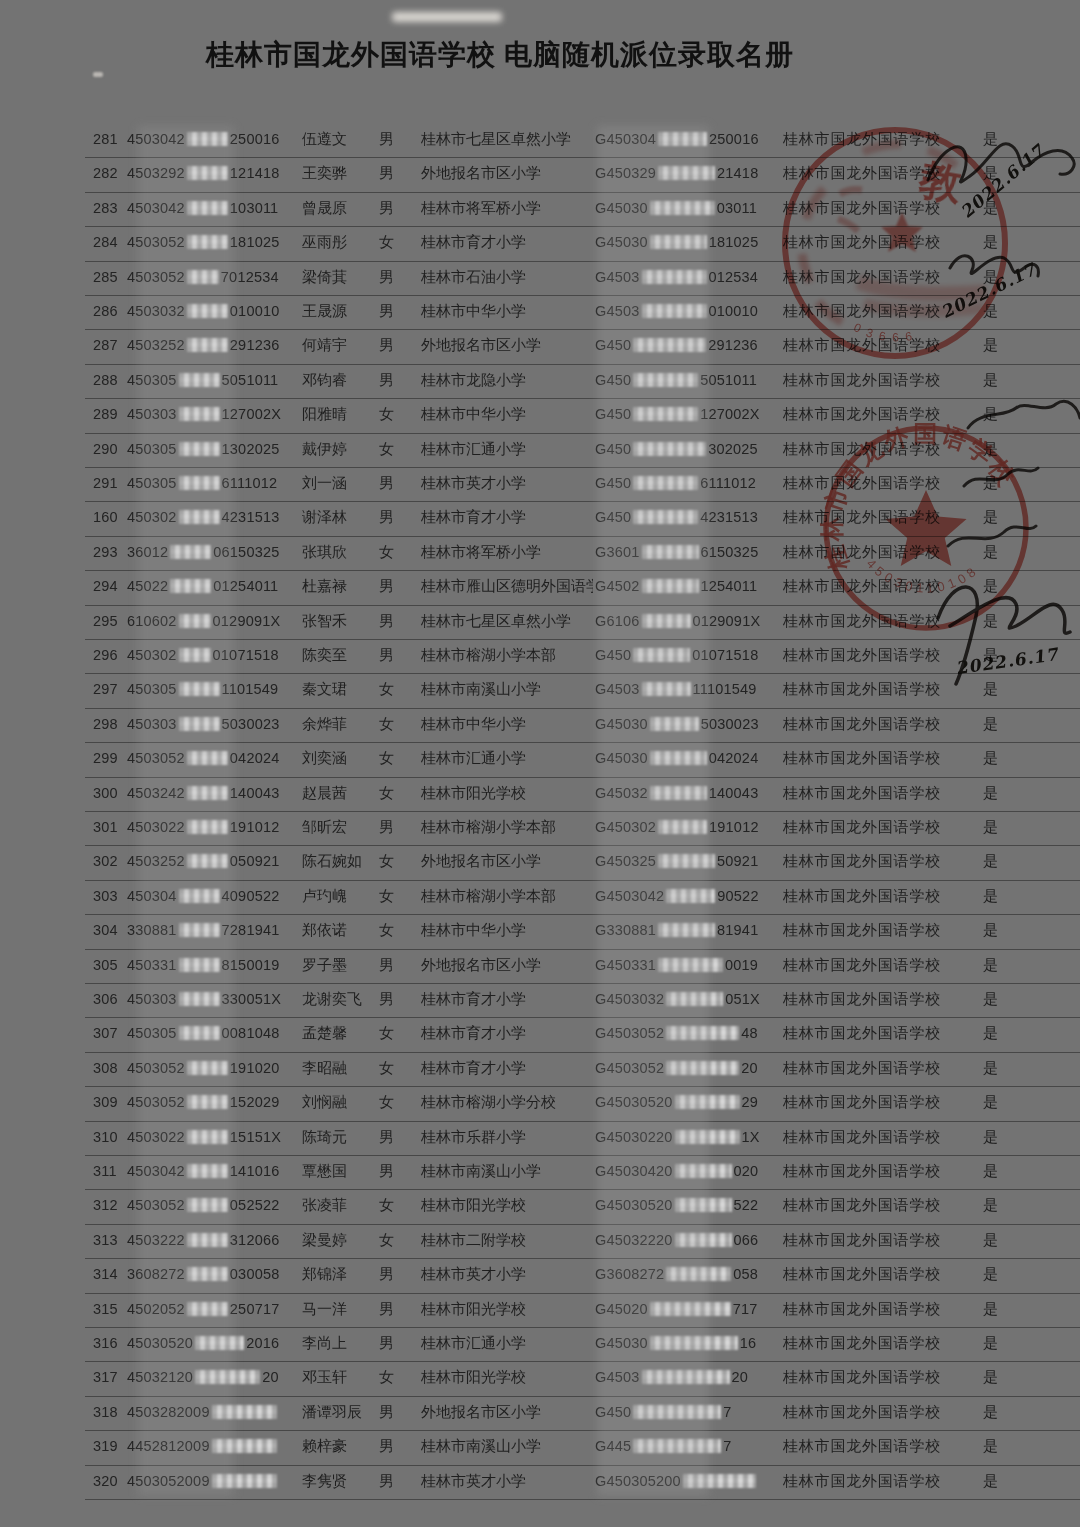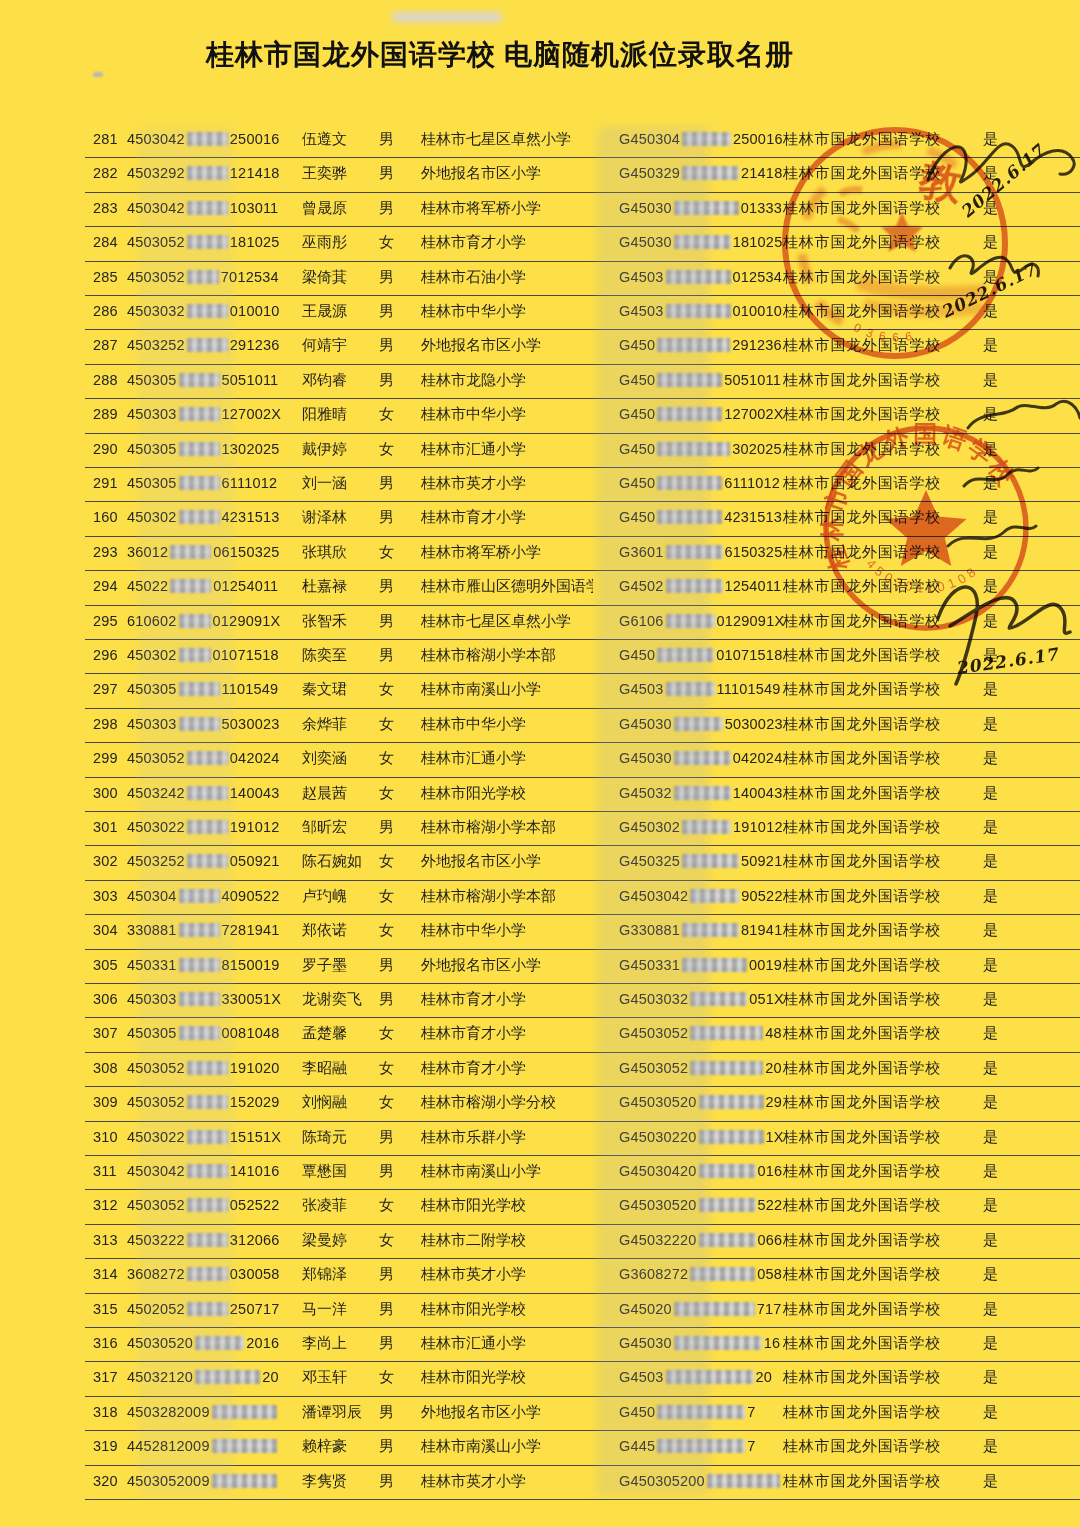--- a/index.html
+++ b/index.html
@@ -1,18 +1,18 @@
 <!DOCTYPE html>
 <html><head>
 <meta charset="utf-8">
 <style>
   html,body{margin:0;padding:0;background:#e8e8e6;}
   .page{
     position:relative;width:1080px;height:1527px;margin:0 auto;
-    background:#fde047;overflow:hidden;
+    background:#737373;overflow:hidden;
     font-family:"Liberation Serif","DejaVu Serif",serif;color:#1f1f1f;
   }
   .title{
     position:absolute;top:36px;left:0;width:1000px;text-align:center;
     font-size:28px;font-weight:700;letter-spacing:1px;color:#111;
   }
   .artifact-dot{position:absolute;left:93px;top:72px;width:10px;height:5px;background:#b9b6b2;filter:blur(1px);border-radius:2px;}
   .artifact-smudge{position:absolute;left:392px;top:12px;width:110px;height:10px;background:#d8d5d0;filter:blur(3px);border-radius:4px;}
 
   
@@ -20,21 +20,21 @@
   .thead .hc{position:absolute;top:0;height:29px;line-height:26px;white-space:nowrap;}
   .rows{position:absolute;left:40px;top:123px;width:1006px;}
   .row{position:absolute;left:0;width:1006px;height:34.4px;border-bottom:1.6px solid #474747;font-size:15px;margin-left:45px;}
   .cell{position:absolute;top:0;height:34.4px;line-height:33px;white-space:nowrap;}
   .num{font-family:"Liberation Sans","DejaVu Sans",sans-serif;font-size:14.5px;letter-spacing:0.2px;color:#232323;}
   .c-seq{left:8px;}
   .c-id{left:42px;}
   .c-name{left:217px;width:76px;overflow:hidden;}
   .c-gender{left:294px;}
   .c-school{left:336px;width:172px;overflow:hidden;}
-  .c-reg{left:534px;}
+  .c-reg{left:510px;}
   .c-wish{left:698px;letter-spacing:0.8px;}
   .c-adm{left:898px;}
 
   
   .px{
     display:inline-block;height:14px;vertical-align:-2px;margin:0 2px;border-radius:1px;
     background:
       repeating-linear-gradient(90deg,rgba(130,130,130,.55) 0 5px,rgba(210,210,210,.55) 5px 10px),
       repeating-linear-gradient(0deg,#c7c7c7 0 5px,#dedede 5px 10px);
     filter:blur(1.3px);
@@ -86,21 +86,21 @@
         <div class="cell c-reg num"><span>G450329</span><span class="px" style="width: 57px;"></span><span>21418</span></div>
         <div class="cell c-wish">桂林市国龙外国语学校</div>
         <div class="cell c-adm">是</div>
       </div>
       <div class="row" style="top: 68.8px;">
         <div class="cell c-seq num">283</div>
         <div class="cell c-id num"><span>4503042</span><span class="px" style="width: 41px;"></span><span>103011</span></div>
         <div class="cell c-name">曾晟原</div>
         <div class="cell c-gender">男</div>
         <div class="cell c-school">桂林市将军桥小学</div>
-        <div class="cell c-reg num"><span>G45030</span><span class="px" style="width: 65px;"></span><span>01333</span></div>
+        <div class="cell c-reg num"><span>G45030</span><span class="px" style="width: 65px;"></span><span>03011</span></div>
         <div class="cell c-wish">桂林市国龙外国语学校</div>
         <div class="cell c-adm">是</div>
       </div>
       <div class="row" style="top: 103.2px;">
         <div class="cell c-seq num">284</div>
         <div class="cell c-id num"><span>4503052</span><span class="px" style="width: 41px;"></span><span>181025</span></div>
         <div class="cell c-name">巫雨彤</div>
         <div class="cell c-gender">女</div>
         <div class="cell c-school">桂林市育才小学</div>
         <div class="cell c-reg num"><span>G45030</span><span class="px" style="width: 57px;"></span><span>181025</span></div>
@@ -366,21 +366,21 @@
         <div class="cell c-reg num"><span>G45030220</span><span class="px" style="width: 65px;"></span><span>1X</span></div>
         <div class="cell c-wish">桂林市国龙外国语学校</div>
         <div class="cell c-adm">是</div>
       </div>
       <div class="row" style="top: 1032px;">
         <div class="cell c-seq num">311</div>
         <div class="cell c-id num"><span>4503042</span><span class="px" style="width: 41px;"></span><span>141016</span></div>
         <div class="cell c-name">覃懋国</div>
         <div class="cell c-gender">男</div>
         <div class="cell c-school">桂林市南溪山小学</div>
-        <div class="cell c-reg num"><span>G45030420</span><span class="px" style="width: 57px;"></span><span>016</span></div>
+        <div class="cell c-reg num"><span>G45030420</span><span class="px" style="width: 57px;"></span><span>020</span></div>
         <div class="cell c-wish">桂林市国龙外国语学校</div>
         <div class="cell c-adm">是</div>
       </div>
       <div class="row" style="top: 1066.4px;">
         <div class="cell c-seq num">312</div>
         <div class="cell c-id num"><span>4503052</span><span class="px" style="width: 41px;"></span><span>052522</span></div>
         <div class="cell c-name">张凌菲</div>
         <div class="cell c-gender">女</div>
         <div class="cell c-school">桂林市阳光学校</div>
         <div class="cell c-reg num"><span>G45030520</span><span class="px" style="width: 57px;"></span><span>522</span></div>

